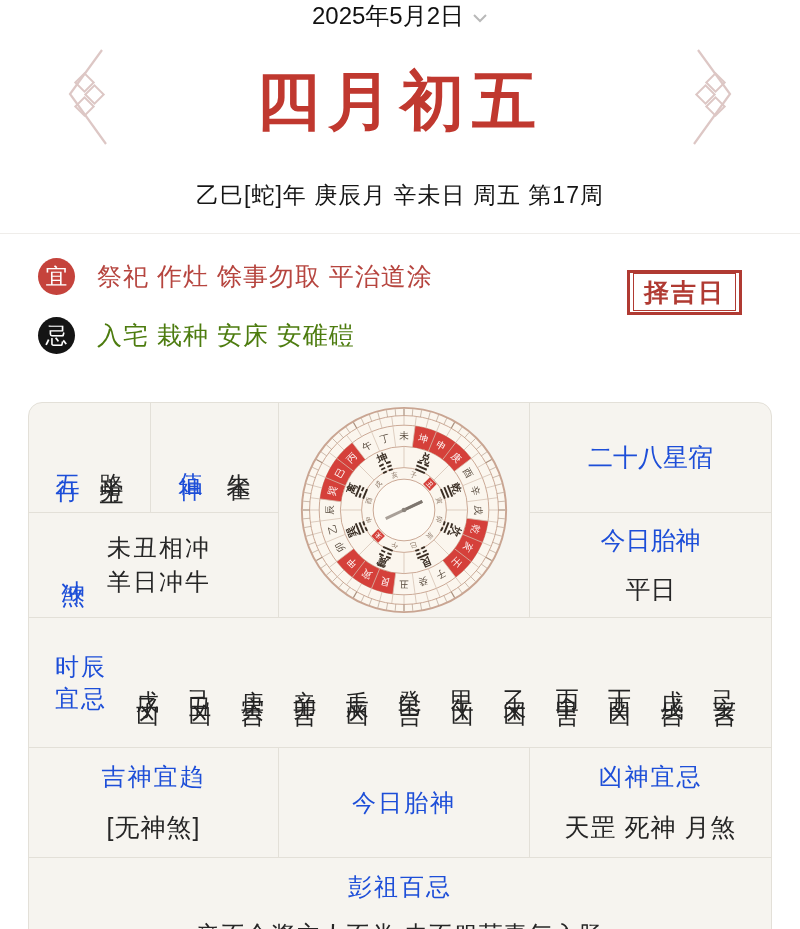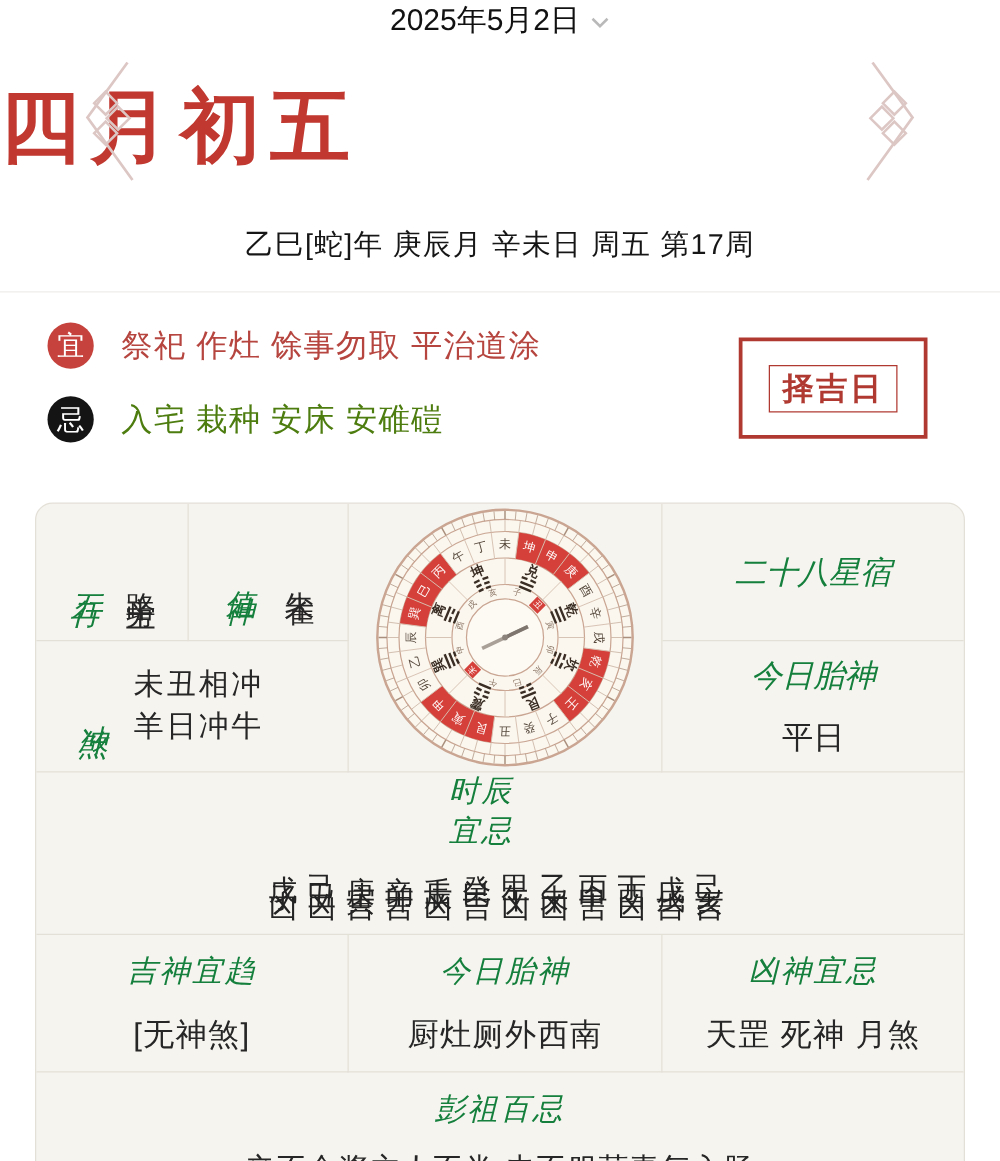--- a/index.html
+++ b/index.html
@@ -12,21 +12,21 @@
     position:relative;
   }
   
   .date-bar {
     display:flex; align-items:center; justify-content:center; gap:8px;
   }
   .date-text { font-size:24px; font-weight:500; color:#111; }
   .chev-down { margin-top:4px; }
   .title-wrap {
     position:relative;
-    text-align:left;
+    text-align:center;
     margin-top:10px;
     height:118px;
   }
   .lunar-title {
     font-size:64px; font-weight:700; color:#c0382f;
     letter-spacing:8px; line-height:118px;
   }
   .side-decor { position:absolute; top:0; }
   .side-decor.left  { left:58px; }
   .side-decor.right { right:58px; }
@@ -47,60 +47,60 @@
     display:flex; align-items:center; justify-content:center;
     color:#fff; font-size:22px; flex:0 0 auto;
   }
   .badge.yi { background:#c5433c; }
   .badge.ji { background:#141414; }
   .yiji-text { font-size:25px; letter-spacing:1px; }
   .yiji-text.yi { color:#b6453f; }
   .yiji-text.ji { color:#4d7c0f; }
   .pick-btn {
     position:absolute; right:58px; top:36px;
-    border:3px solid #b03a32; padding:21px; background:#fff; cursor:pointer;
+    border:3px solid #b03a32; padding:3px; background:#fff; cursor:pointer;
   }
   .pick-btn-inner {
     border:1px solid #b03a32; padding:4px 10px;
     font-size:25px; font-weight:700; color:#b03a32; letter-spacing:2px;
     font-family:"Liberation Sans","DejaVu Sans",sans-serif;
   }
   
   .almanac {
     margin:12px auto 0 auto;
     width:744px;
     border:1px solid #e3e0d8;
     border-radius:14px 14px 0 0;
     background:#f6f4ef;
     display:grid;
     grid-template-columns:122px 128px 251px 241px;
     grid-template-rows:110px 105px 130px 110px 107px 40px;
     overflow:hidden;
   }
   .cell { border-right:1px solid #e3e0d8; border-bottom:1px solid #e3e0d8; }
   .cell.no-r { border-right:none; }
-  .label-red { color:#15803d;font-style:italic; }
+  .label-red { color:#1d4ed8; }
   .val-dark  { color:#262626; }
   .vtext {
     writing-mode:vertical-rl; text-orientation:upright;
     letter-spacing:4px;
   }
   
   .c-wuxing { grid-area:1/1/2/2; display:flex; align-items:center; justify-content:center; gap:12px; padding-top:4px; }
   .c-zhishen { grid-area:1/2/2/3; display:flex; align-items:center; justify-content:center; gap:16px; }
   .c-wuxing .vtext, .c-zhishen .vtext { font-size:24px; }
   .c-wuxing .label-red.vtext, .c-zhishen .label-red.vtext { font-size:24px; }
   .c-compass { grid-area:1/3/3/4; display:flex; align-items:center; justify-content:center; }
   .c-xingxiu { grid-area:1/4/2/5; display:flex; flex-direction:column; align-items:center; justify-content:center; gap:14px; font-size:25px; }
   .c-chongsha { grid-area:2/1/3/3; display:flex; align-items:center; gap:18px; padding-left:28px; }
   .c-chongsha .vtext { font-size:24px; }
   .chong-lines { font-size:24px; line-height:34px; letter-spacing:2px; }
   .c-jianchu { grid-area:2/4/3/5; display:flex; flex-direction:column; align-items:center; justify-content:center; gap:16px; font-size:25px; }
   
-  .c-shichen { grid-area:3/1/4/5; display:flex; align-items:center; padding:0 30px 0 26px; gap:0;flex-direction:column; }
+  .c-shichen { grid-area:3/1/4/5; display:flex; align-items:center; padding:0 30px 0 26px; gap:0; }
   .shichen-label { font-size:24px; line-height:32px; letter-spacing:2px; flex:0 0 auto; margin-right:26px; }
   .hours { display:flex; flex:1 1 auto; justify-content:space-between; }
   .hour-col {
     writing-mode:vertical-rl; text-orientation:upright;
     font-size:23px; letter-spacing:7px; color:#232323;
   }
   
   .c-jishen  { grid-area:4/1/5/3; }
   .c-taishen { grid-area:4/3/5/4; }
   .c-xiong   { grid-area:4/4/5/5; }
@@ -456,21 +456,20 @@
       </div>
   </div>
 
   <div class="cell c-jishen god-cell">
     <span class="g-label label-red">吉神宜趋</span>
     <span class="g-value val-dark">[无神煞]</span>
   </div>
 
   <div class="cell c-taishen god-cell">
     <span class="g-label label-red">今日胎神</span>
-    <span class="g-value val-dark">厨灶厕外西南</span>
   </div>
 
   <div class="cell c-xiong god-cell no-r">
     <span class="g-label label-red">凶神宜忌</span>
     <span class="g-value val-dark">天罡 死神 月煞</span>
   </div>
 
   <div class="cell c-pengzu no-r">
     <span class="g-label label-red">彭祖百忌</span>
     <span class="g-value val-dark">辛不合酱主人不尝 未不服药毒气入肠</span>

